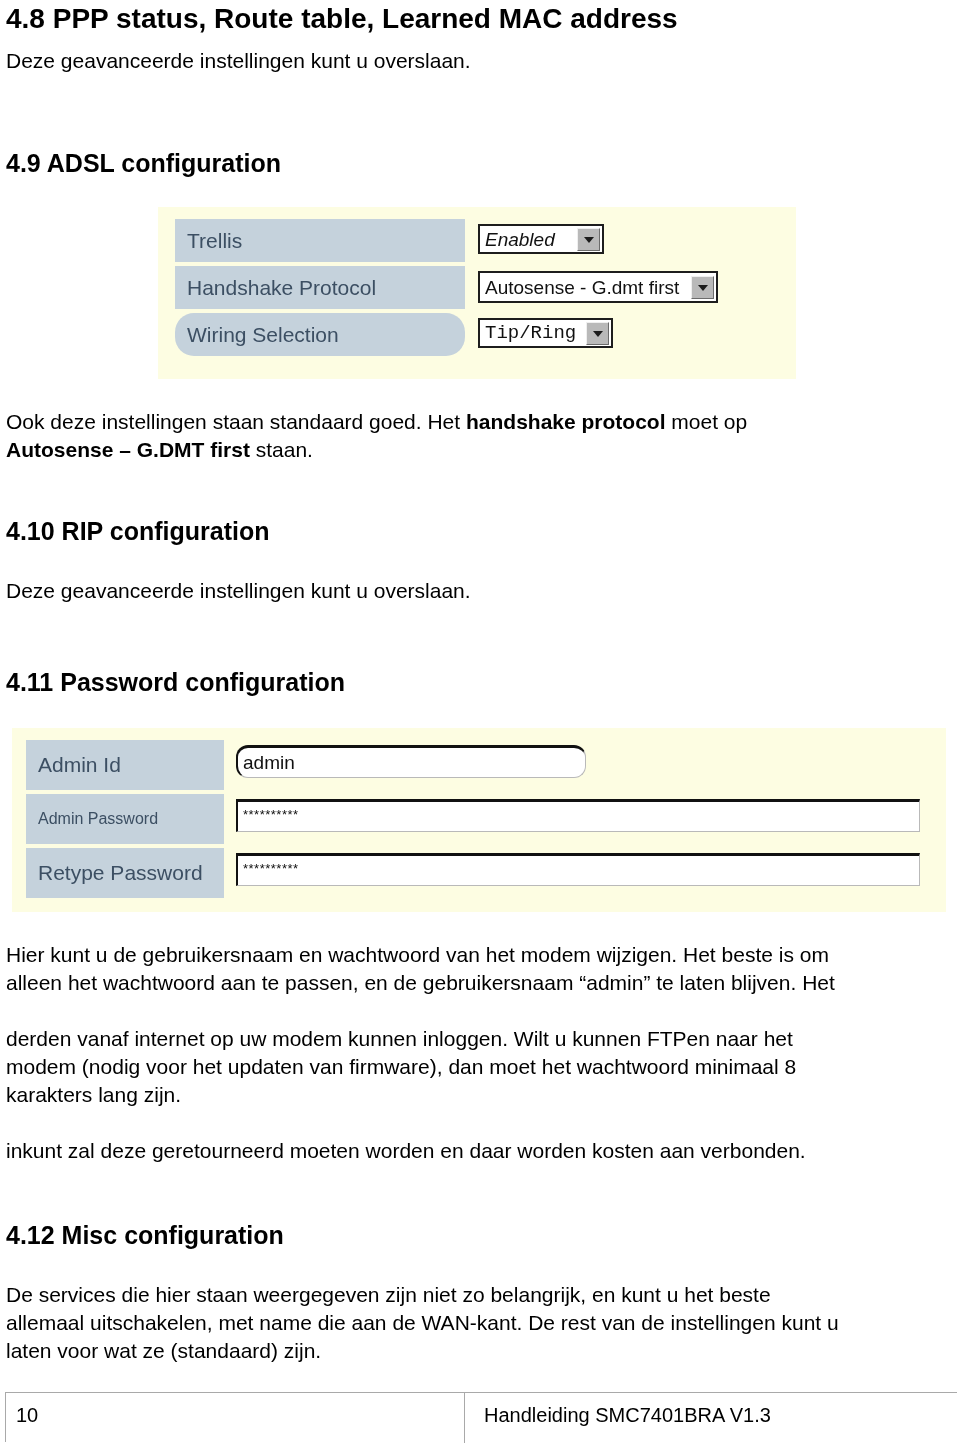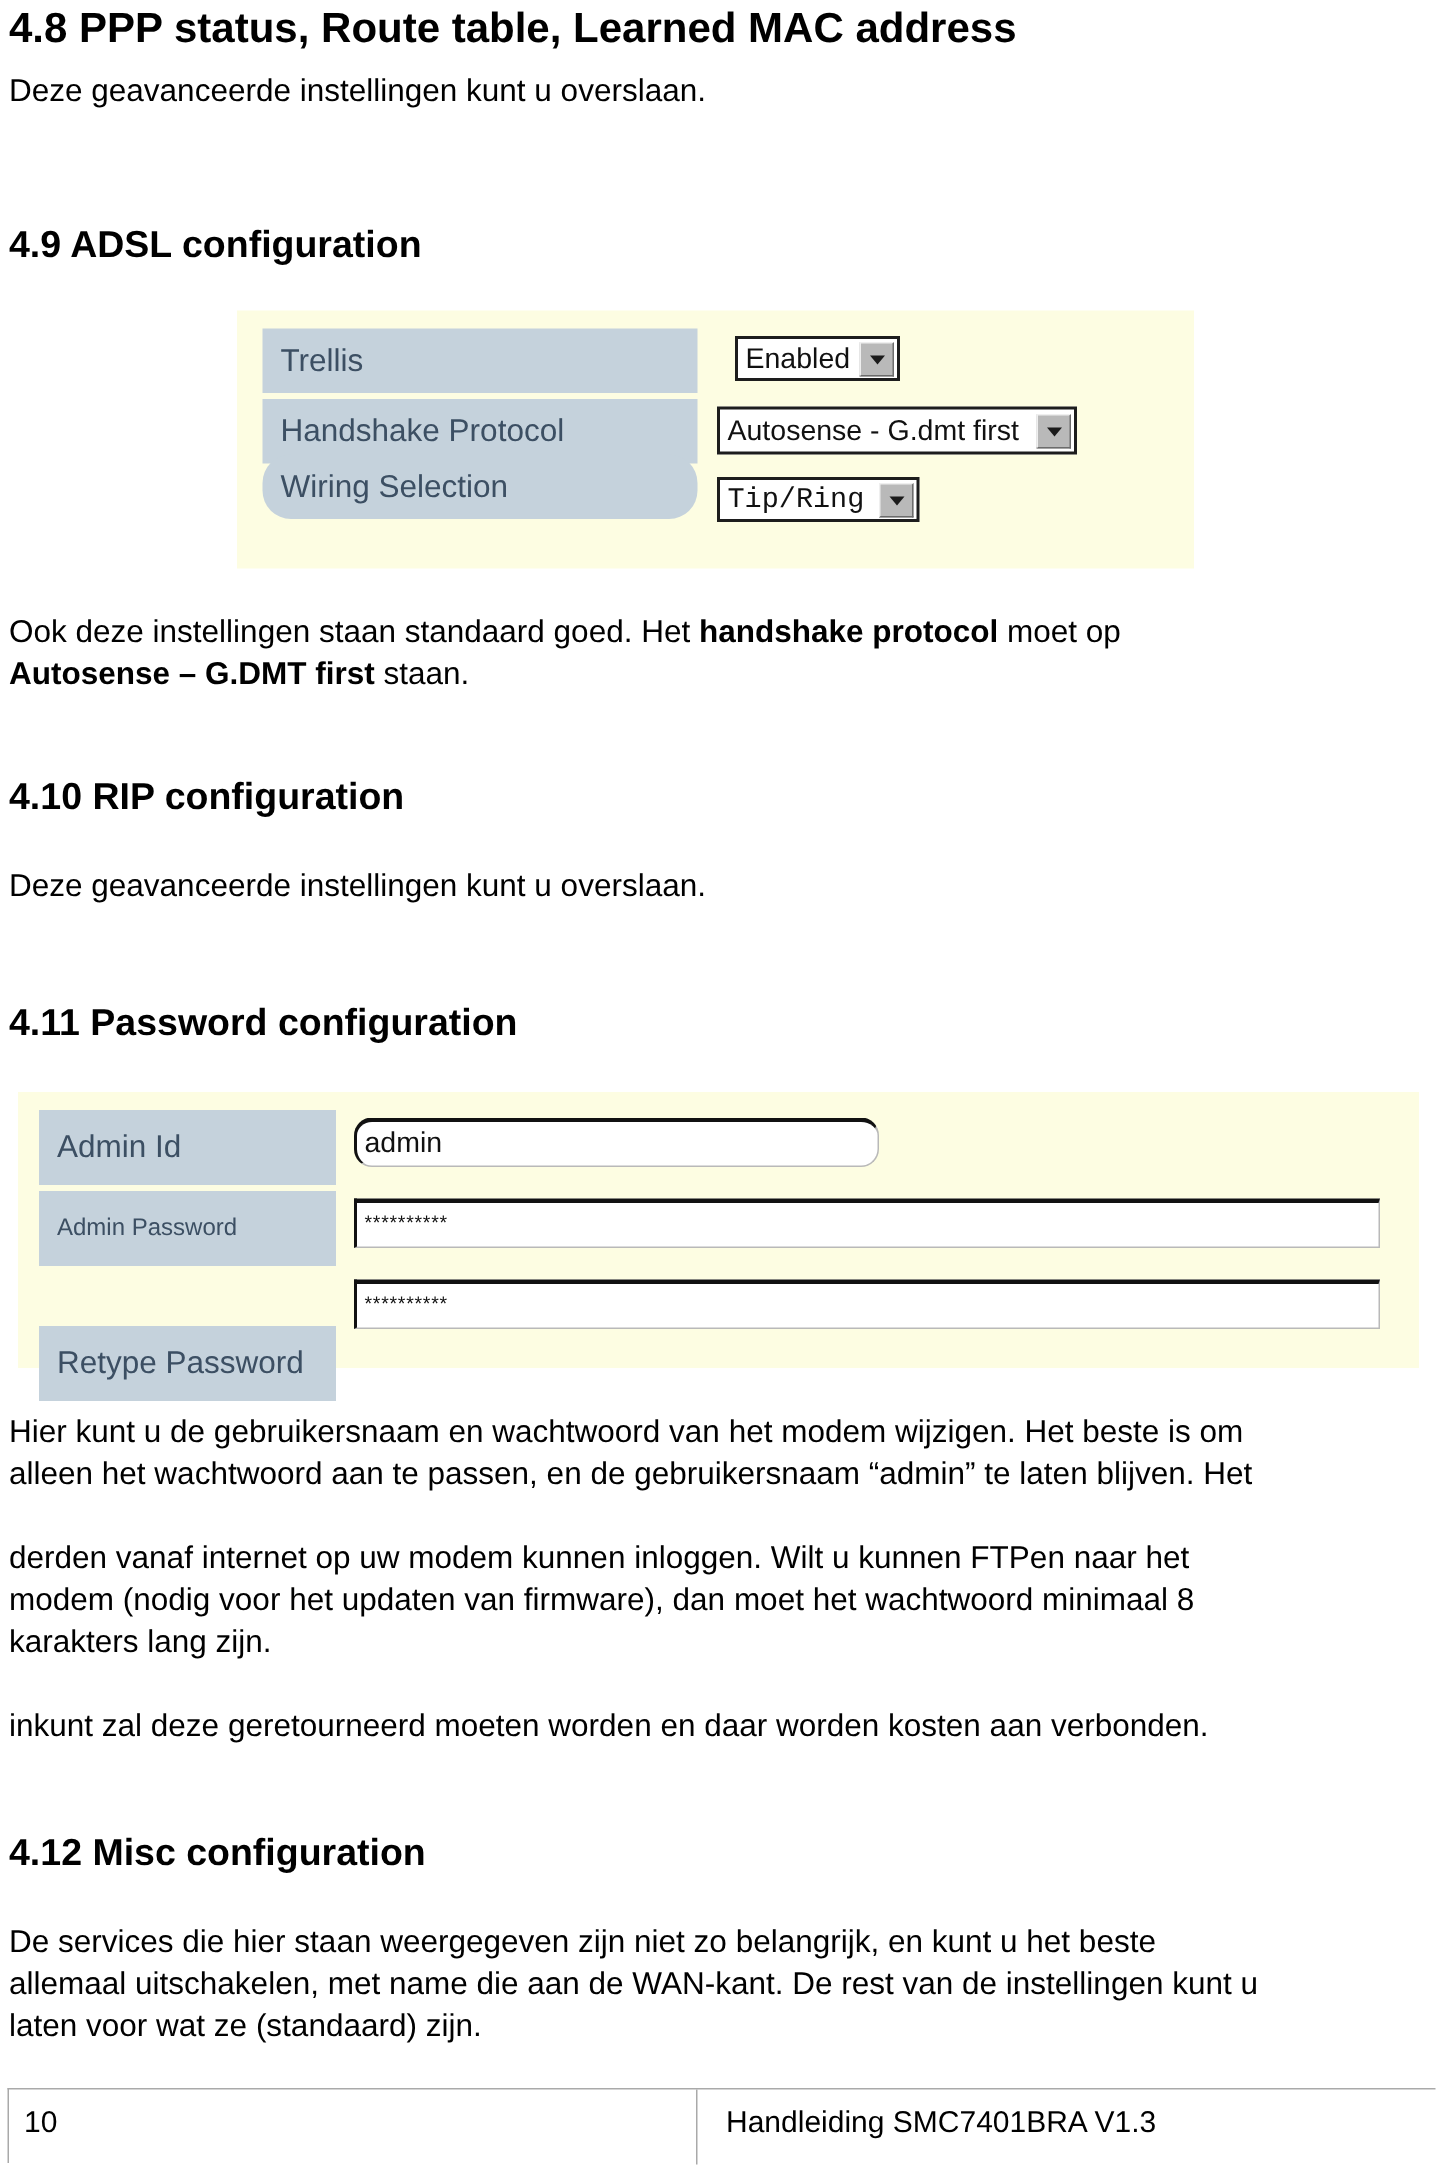--- a/index.html
+++ b/index.html
@@ -165,32 +165,32 @@
 
   <div class="h-main" style="left:6px; top:4px;">4.8 PPP status, Route table, Learned MAC address</div>
 
   <div class="para" style="left:6px; top:47px;">Deze geavanceerde instellingen kunt u overslaan.</div>
 
   <div class="h-sec" style="left:6px; top:150px;">4.9 ADSL configuration</div>
 
   <div class="shot" style="left:158px; top:207px; width:638px; height:172px;">
 
     <div class="cell-label" style="position:absolute; left:17px; top:12px; width:290px; height:43px; font-size:21px; padding-left:12px;">Trellis</div>
-    <div class="ui-select" style="left:332px; top:17px; width:110px; height:30px;">
+    <div class="ui-select" style="left:320px; top:17px; width:126px; height:30px;font-style:italic;">
       <span class="sel-text">Enabled</span>
       <span class="sel-arrow"></span>
     </div>
 
     <div class="cell-label" style="position:absolute; left:17px; top:59px; width:290px; height:43px; font-size:21px; padding-left:12px;">Handshake Protocol</div>
     <div class="ui-select" style="left:320px; top:64px; width:240px; height:32px;">
       <span class="sel-text">Autosense - G.dmt first</span>
       <span class="sel-arrow"></span>
     </div>
 
-    <div class="cell-label" style="position:absolute; left:17px; top:96px; width:290px; height:43px; font-size:21px; padding-left:12px;border-radius:19px;">Wiring Selection</div>
+    <div class="cell-label" style="position:absolute; left:17px; top:106px; width:290px; height:43px; font-size:21px; padding-left:12px;border-radius:19px;">Wiring Selection</div>
     <div class="ui-select" style="left:320px; top:111px; width:135px; height:30px;font-family:Liberation Mono, monospace;">
       <span class="sel-text">Tip/Ring</span>
       <span class="sel-arrow"></span>
     </div>
   </div>
 
   <div class="para" style="left:6px; top:408px; width:940px;">
     <span>Ook deze instellingen staan standaard goed. Het </span><b>handshake protocol</b><span> moet op</span><br>
     <b>Autosense – G.DMT first</b><span> staan.</span>
   </div>
@@ -202,21 +202,21 @@
   <div class="h-sec" style="left:6px; top:669px;">4.11 Password configuration</div>
 
   <div class="shot" style="left:12px; top:728px; width:934px; height:184px;">
 
     <div class="cell-label" style="position:absolute; left:14px; top:12px; width:198px; height:50px; font-size:21px; padding-left:12px;">Admin Id</div>
     <div class="ui-input" style="left:224px; top:17px; width:350px; height:33px;border-radius:12px;">admin</div>
 
     <div class="cell-label" style="position:absolute; left:14px; top:66px; width:198px; height:50px; font-size:16px; padding-left:12px;">Admin Password</div>
     <div class="ui-input pw" style="left:224px; top:71px; width:684px; height:33px;">**********</div>
 
-    <div class="cell-label" style="position:absolute; left:14px; top:120px; width:198px; height:50px; font-size:21px; padding-left:12px;margin-top:36px;">Retype Password</div>
+    <div class="cell-label" style="position:absolute; left:14px; top:120px; width:198px; height:50px; font-size:21px; padding-left:12px;">Retype Password</div>
     <div class="ui-input pw" style="left:224px; top:125px; width:684px; height:33px;">**********</div>
   </div>
 
   <div class="para" style="left:6px; top:941px; width:946px;">
     <span>Hier kunt u de gebruikersnaam en wachtwoord van het modem wijzigen. Het beste is om</span><br>
     <span>alleen het wachtwoord aan te passen, en de gebruikersnaam “admin” te laten blijven. Het</span><br>
     <br>
     <span>derden vanaf internet op uw modem kunnen inloggen. Wilt u kunnen FTPen naar het</span><br>
     <span>modem (nodig voor het updaten van firmware), dan moet het wachtwoord minimaal 8</span><br>
     <span>karakters lang zijn.</span><br>

